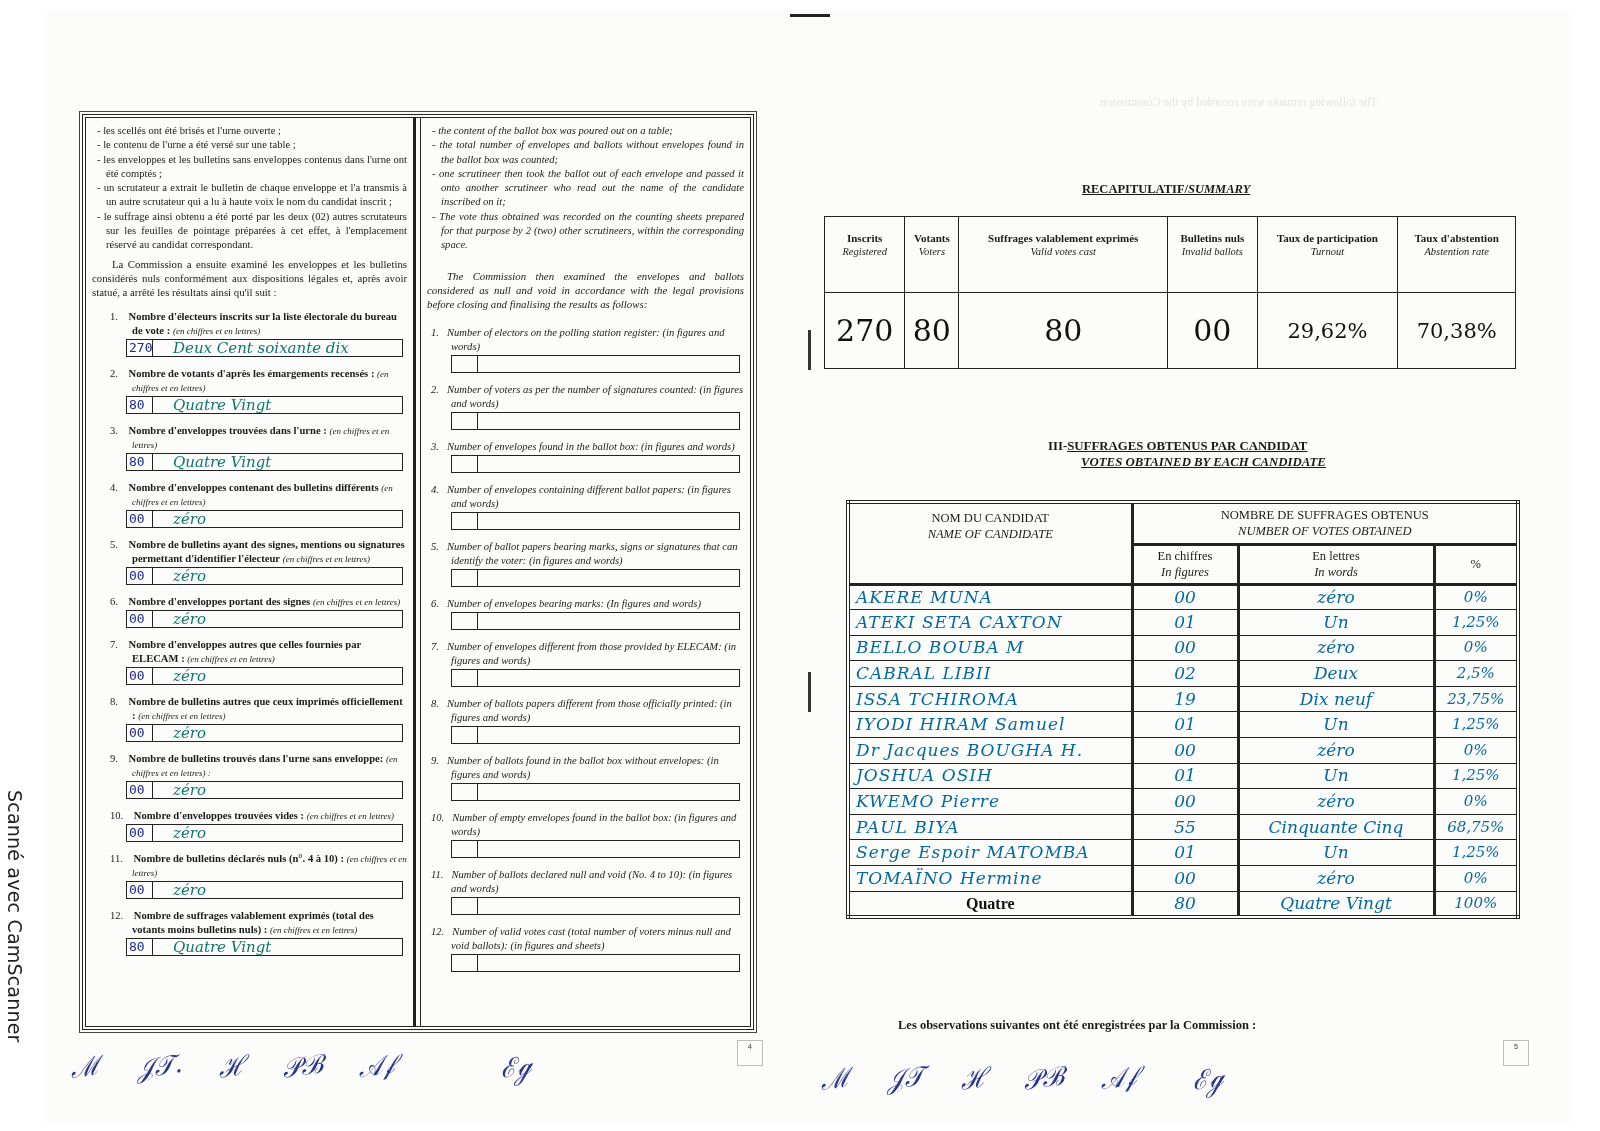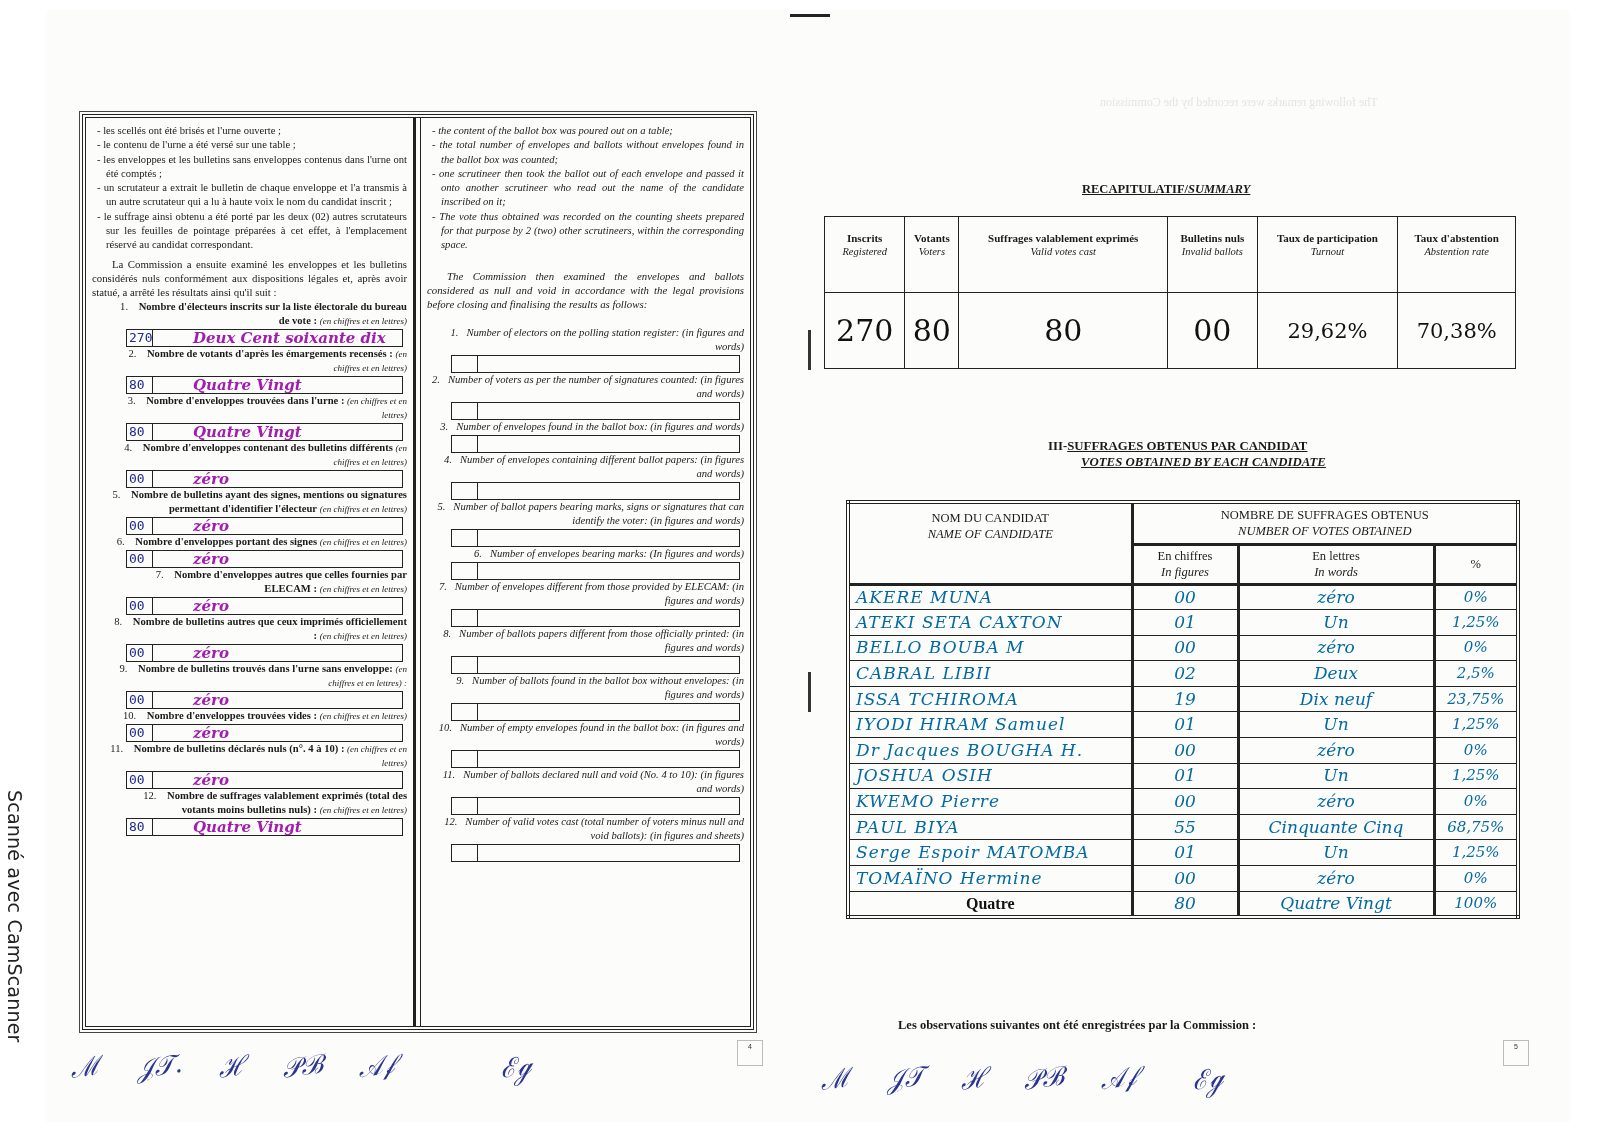--- a/index.html
+++ b/index.html
@@ -12,28 +12,28 @@
 
   
   .form-frame { position: absolute; left: 82px; top: 114px; width: 672px; height: 916px; border: 4px double #222; outline: 1px solid #444; outline-offset: 2px; }
   .col { position: absolute; top: 0; bottom: 0; padding: 6px 6px 0 6px; }
   .col-fr { left: 0; width: 330px; border-right: 3px solid #222; }
   .col-en { left: 334px; width: 330px; border-left: 1px solid #222; }
   .bul { font-family: "Liberation Serif", serif; font-size: 10.6px; line-height: 14.3px; padding-left: 14px; text-indent: -9px; text-align: justify; }
   .col-en .bul { font-style: italic; }
   .para { font-family: "Liberation Serif", serif; font-size: 10.8px; line-height: 14.4px; text-align: justify; text-indent: 20px; margin-top: 4px; }
   .col-en .para { font-style: italic; margin-top: 16px; }
-  .q { font-family: "Liberation Serif", serif; font-size: 10.6px; line-height: 14px; padding-left: 40px; text-indent: -22px; margin-top: 0; text-align: right; }
+  .q { font-family: "Liberation Serif", serif; font-size: 10.6px; line-height: 14px; padding-left: 40px; text-indent: -22px; margin-top: 10px; }
   .q b { font-weight: bold; }
   .q i.sub { font-size: 9px; }
   .col-en .q { font-style: italic; padding-left: 24px; text-indent: -20px; }
   .ans { margin: 1px 4px 0 34px; height: 18px; border: 1.5px solid #222; display: flex; }
   .col-en .ans { margin-left: 24px; }
   .ans .fig { width: 26px; border-right: 1.5px solid #222; font-family: "DejaVu Sans Mono", monospace; color: #1e2a8c; font-size: 13px; line-height: 16px; padding-left: 2px; }
-  .ans .words { flex: 1; font-family: "DejaVu Serif", serif; font-style: italic; color: #a21caf; font-size: 15px; line-height: 16px; padding-left: 40px; font-weight: bold; }
+  .ans .words { flex: 1; font-family: "DejaVu Serif", serif; font-style: italic; color: #0f766e; font-size: 15px; line-height: 16px; padding-left: 20px; }
 
   
   .recap-title { position: absolute; left: 1082px; top: 182px; font-family: "Liberation Serif", serif; font-weight: bold; font-size: 12.5px; text-decoration: underline; }
   .recap-title i { font-style: italic; }
   table { border-collapse: collapse; }
   .recap { position: absolute; left: 824px; top: 216px; width: 692px; }
   .recap th, .recap td { border: 1.4px solid #222; text-align: center; vertical-align: top; }
   .recap th { height: 76px; padding-top: 14px; font-family: "Liberation Serif", serif; font-size: 11px; line-height: 14px; font-weight: bold; }
   .recap th i { font-weight: normal; display: block; font-size: 10.5px; }
   .recap td { height: 76px; font-family: "DejaVu Serif", serif; font-size: 30px; color: #111; vertical-align: middle; }

